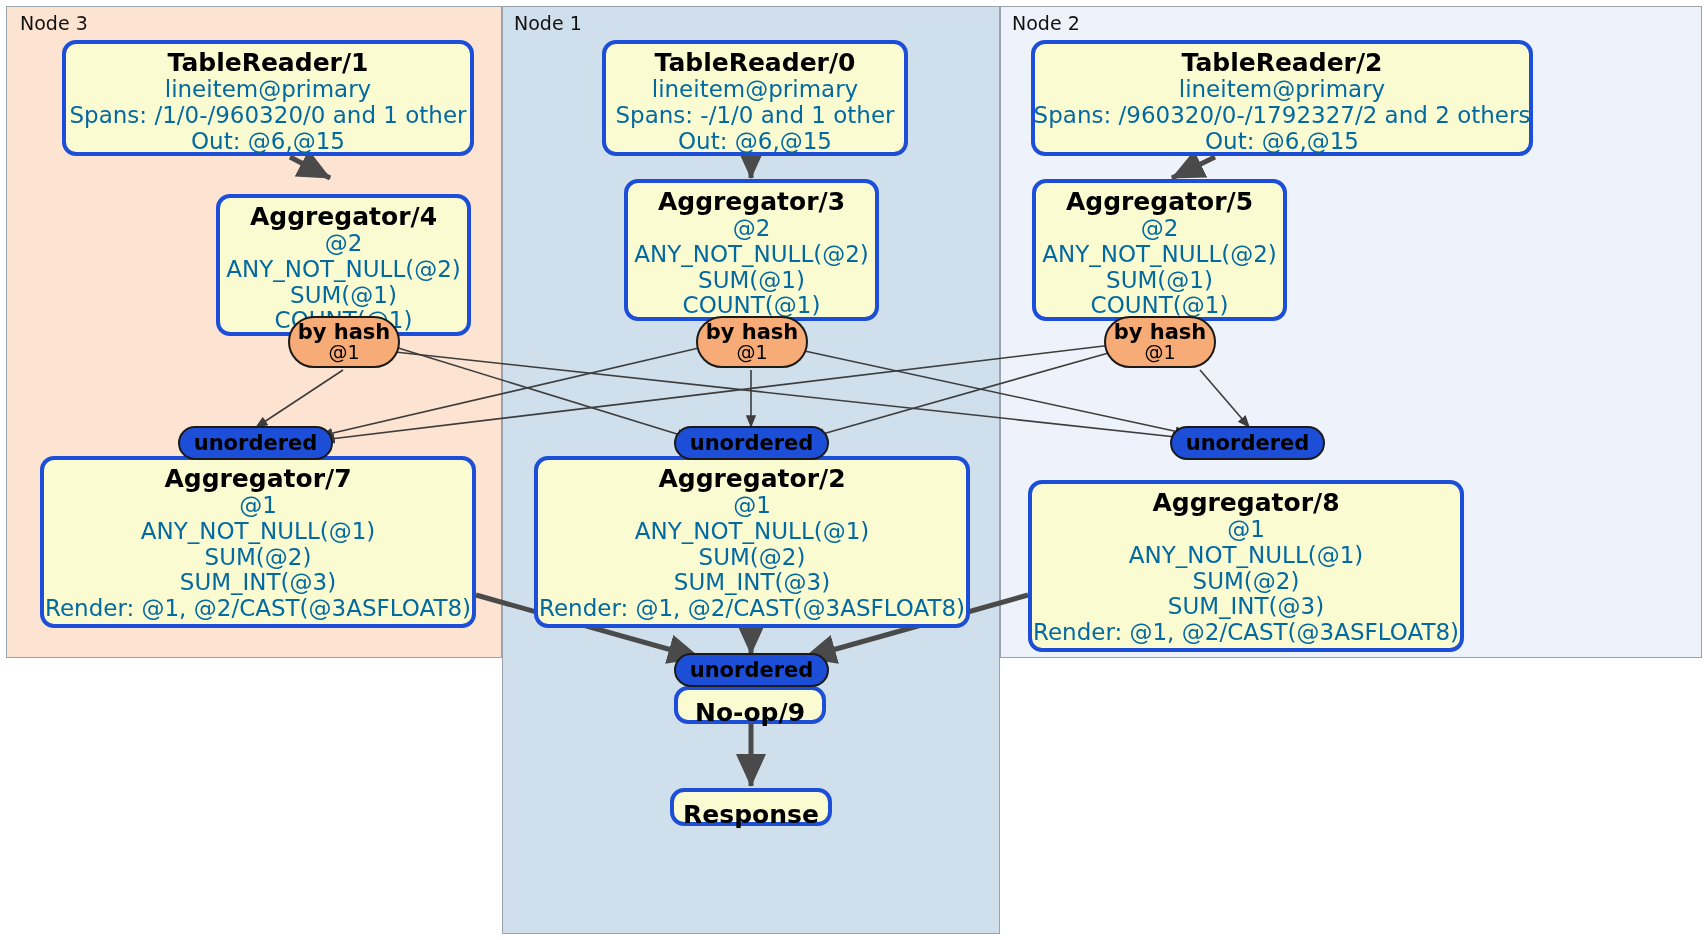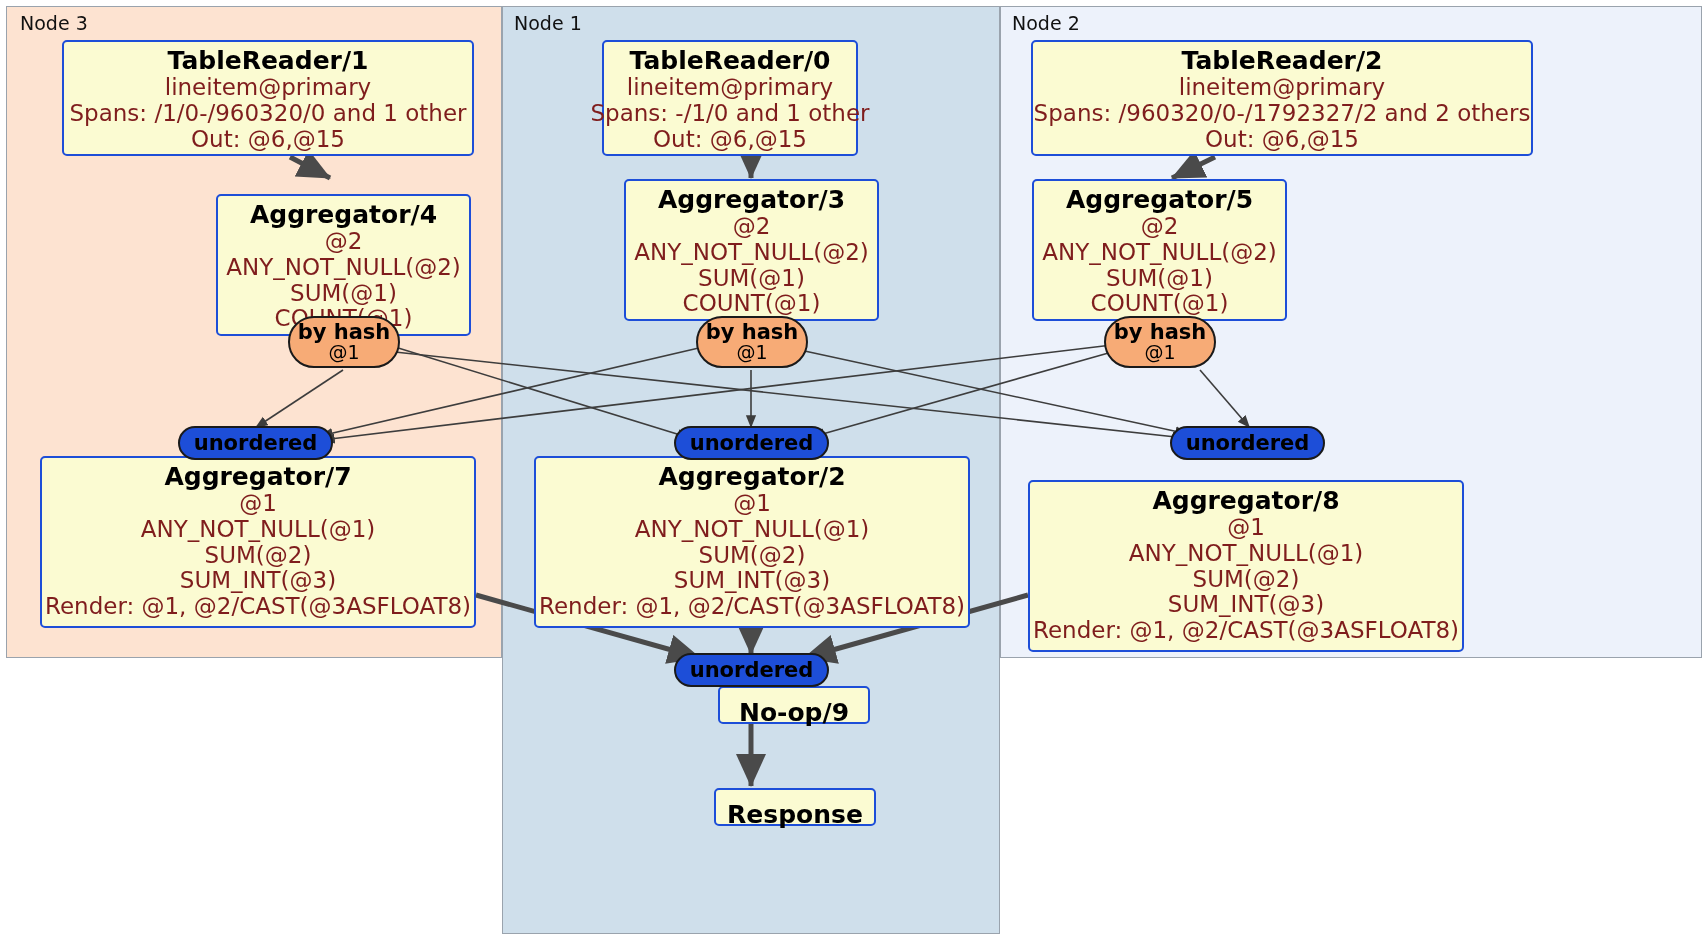--- a/index.html
+++ b/index.html
@@ -21,44 +21,44 @@
     position:absolute;
     font-size:19px;
     color:#111;
     font-family:"DejaVu Sans", sans-serif;
     white-space:nowrap;
   }
 
   .proc{
     position:absolute;
     background:#fbfbd2;
-    border:2px solid #1d4ed8;
-    border-radius:5px;
+    border:4px solid #1d4ed8;
+    border-radius:14px;
     box-sizing:border-box;
     display:flex;
     flex-direction:column;
     align-items:center;
     justify-content:flex-start;
     padding-top:5px;
     z-index:5;
   }
   .proc .ttl{
     font-weight:bold;
     font-size:25px;
     color:#000;
     line-height:1.12;
     white-space:nowrap;
   }
   .proc .ln{
     font-size:23px;
-    color:#7f1d1d;
+    color:#0369a1;
     line-height:1.12;
     white-space:nowrap;
   }
-  .proc.compact{justify-content:center;padding-top:16px;margin-left:44px;}
+  .proc.compact{justify-content:center;padding-top:16px;}
 
   .router{
     position:absolute;
     border:2px solid #1a1a1a;
     border-radius:999px;
     box-sizing:border-box;
     display:flex;
     flex-direction:column;
     align-items:center;
     justify-content:center;
@@ -128,21 +128,21 @@
     <path d="M751,722 L751,786" stroke="#4a4a4a" stroke-width="5" fill="none" marker-end="url(#arrThick)"></path>
   </svg>
 
   <div class="proc" style="left:62px;top:40px;width:412px;height:116px;">
     <div class="ttl">TableReader/1</div>
     <div class="ln">lineitem@primary</div>
     <div class="ln">Spans: /1/0-/960320/0 and 1 other</div>
     <div class="ln">Out: @6,@15</div>
   </div>
 
-  <div class="proc" style="left:602px;top:40px;width:256px;height:116px;">
+  <div class="proc" style="left:602px;top:40px;width:306px;height:116px;">
     <div class="ttl">TableReader/0</div>
     <div class="ln">lineitem@primary</div>
     <div class="ln">Spans: -/1/0 and 1 other</div>
     <div class="ln">Out: @6,@15</div>
   </div>
 
   <div class="proc" style="left:1031px;top:40px;width:502px;height:116px;">
     <div class="ttl">TableReader/2</div>
     <div class="ln">lineitem@primary</div>
     <div class="ln">Spans: /960320/0-/1792327/2 and 2 others</div>

